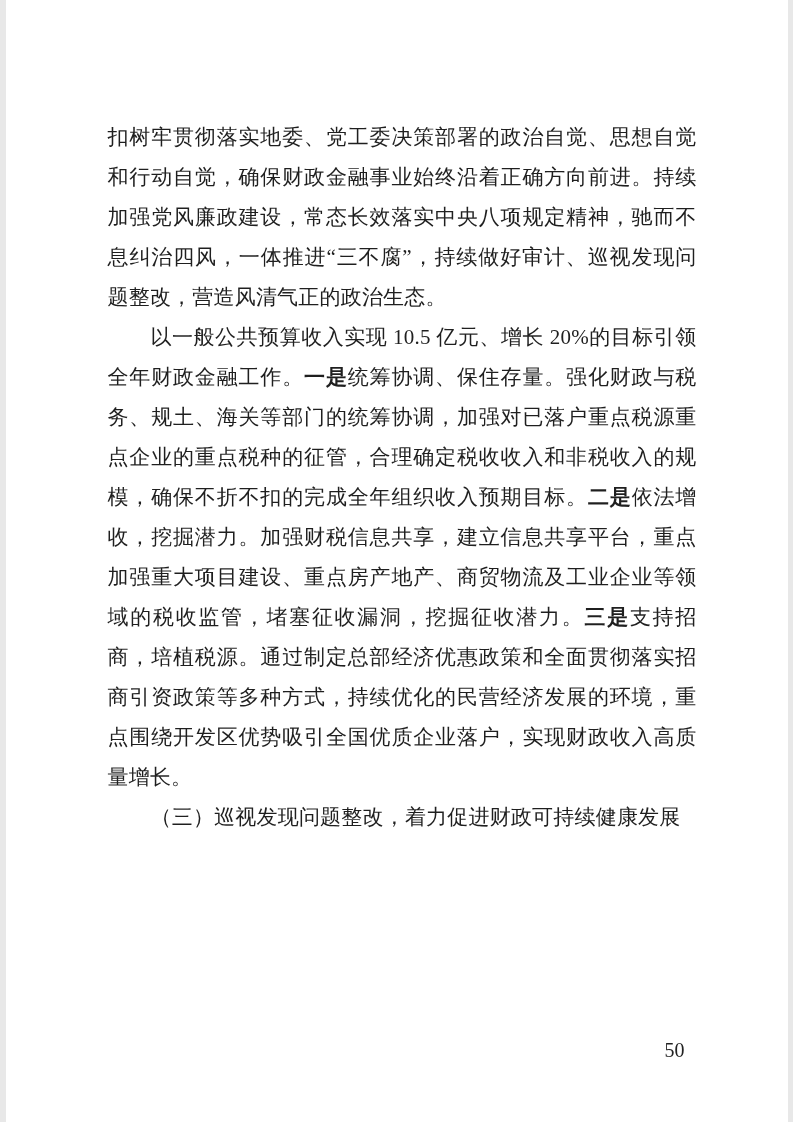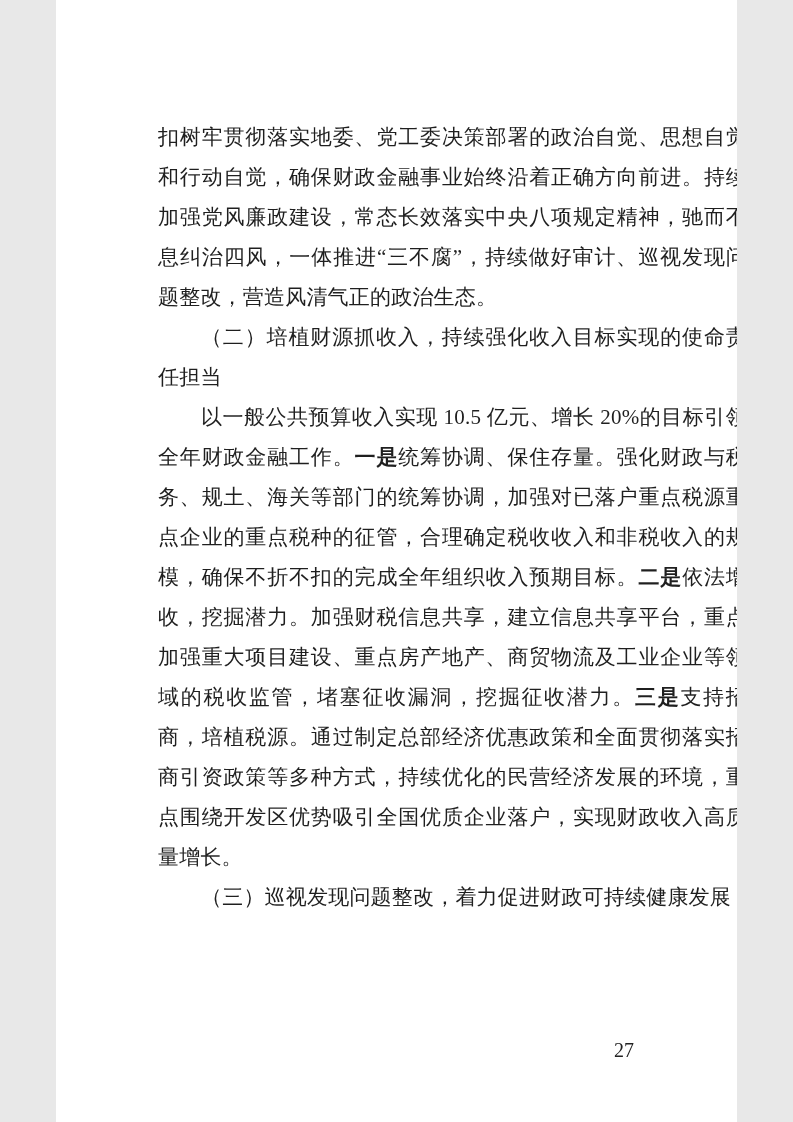--- a/index.html
+++ b/index.html
@@ -2,21 +2,21 @@
 <html lang="zh"><head>
 <meta charset="utf-8">
 <style>
   html, body {
     margin: 0;
     padding: 0;
     background: #e8e8e8;
   }
   .page {
     position: relative;
-    width: 681px;
+    width: 782px;
     height: 1122px;
     margin: 0 auto;
     background: #ffffff;
     font-family: "Liberation Serif", serif;
     color: #1f1f1f;
     overflow: hidden;
   }
   .text-block {
     position: absolute;
     left: 102px;
@@ -57,23 +57,22 @@
   }
 </style>
 </head>
 <body>
 
 <div class="page">
   <div class="text-block">
 
     <p class="para-flush">扣树牢贯彻落实地委、党工委决策部署的政治自觉、思想自觉和行动自觉，确保财政金融事业始终沿着正确方向前进。持续加强党风廉政建设，常态长效落实中央八项规定精神，驰而不息纠治四风，一体推进“三不腐”，持续做好审计、巡视发现问题整改，营造风清气正的政治生态。</p>
 
-    <h2 class="heading">（二）培植财源抓收入，持续强化收入目标实现的使命责任担当</h2>
 
     <p class="para-indent"><span>以一般公共预算收入实现 10.5 亿元、增长 20%的目标引领全年财政金融工作。</span><span class="bold-run">一是</span><span>统筹协调、保住存量。强化财政与税务、规土、海关等部门的统筹协调，加强对已落户重点税源重点企业的重点税种的征管，合理确定税收收入和非税收入的规模，确保不折不扣的完成全年组织收入预期目标。</span><span class="bold-run">二是</span><span>依法增收，挖掘潜力。加强财税信息共享，建立信息共享平台，重点加强重大项目建设、重点房产地产、商贸物流及工业企业等领域的税收监管，堵塞征收漏洞，挖掘征收潜力。</span><span class="bold-run">三是</span><span>支持招商，培植税源。通过制定总部经济优惠政策和全面贯彻落实招商引资政策等多种方式，持续优化的民营经济发展的环境，重点围绕开发区优势吸引全国优质企业落户，实现财政收入高质量增长。</span></p>
 
     <h2 class="heading">（三）巡视发现问题整改，着力促进财政可持续健康发展</h2>
 
 
   </div>
 
-  <div class="page-number">27</div>
+  <div class="page-number">50</div>
 </div>
 
 </body></html>

